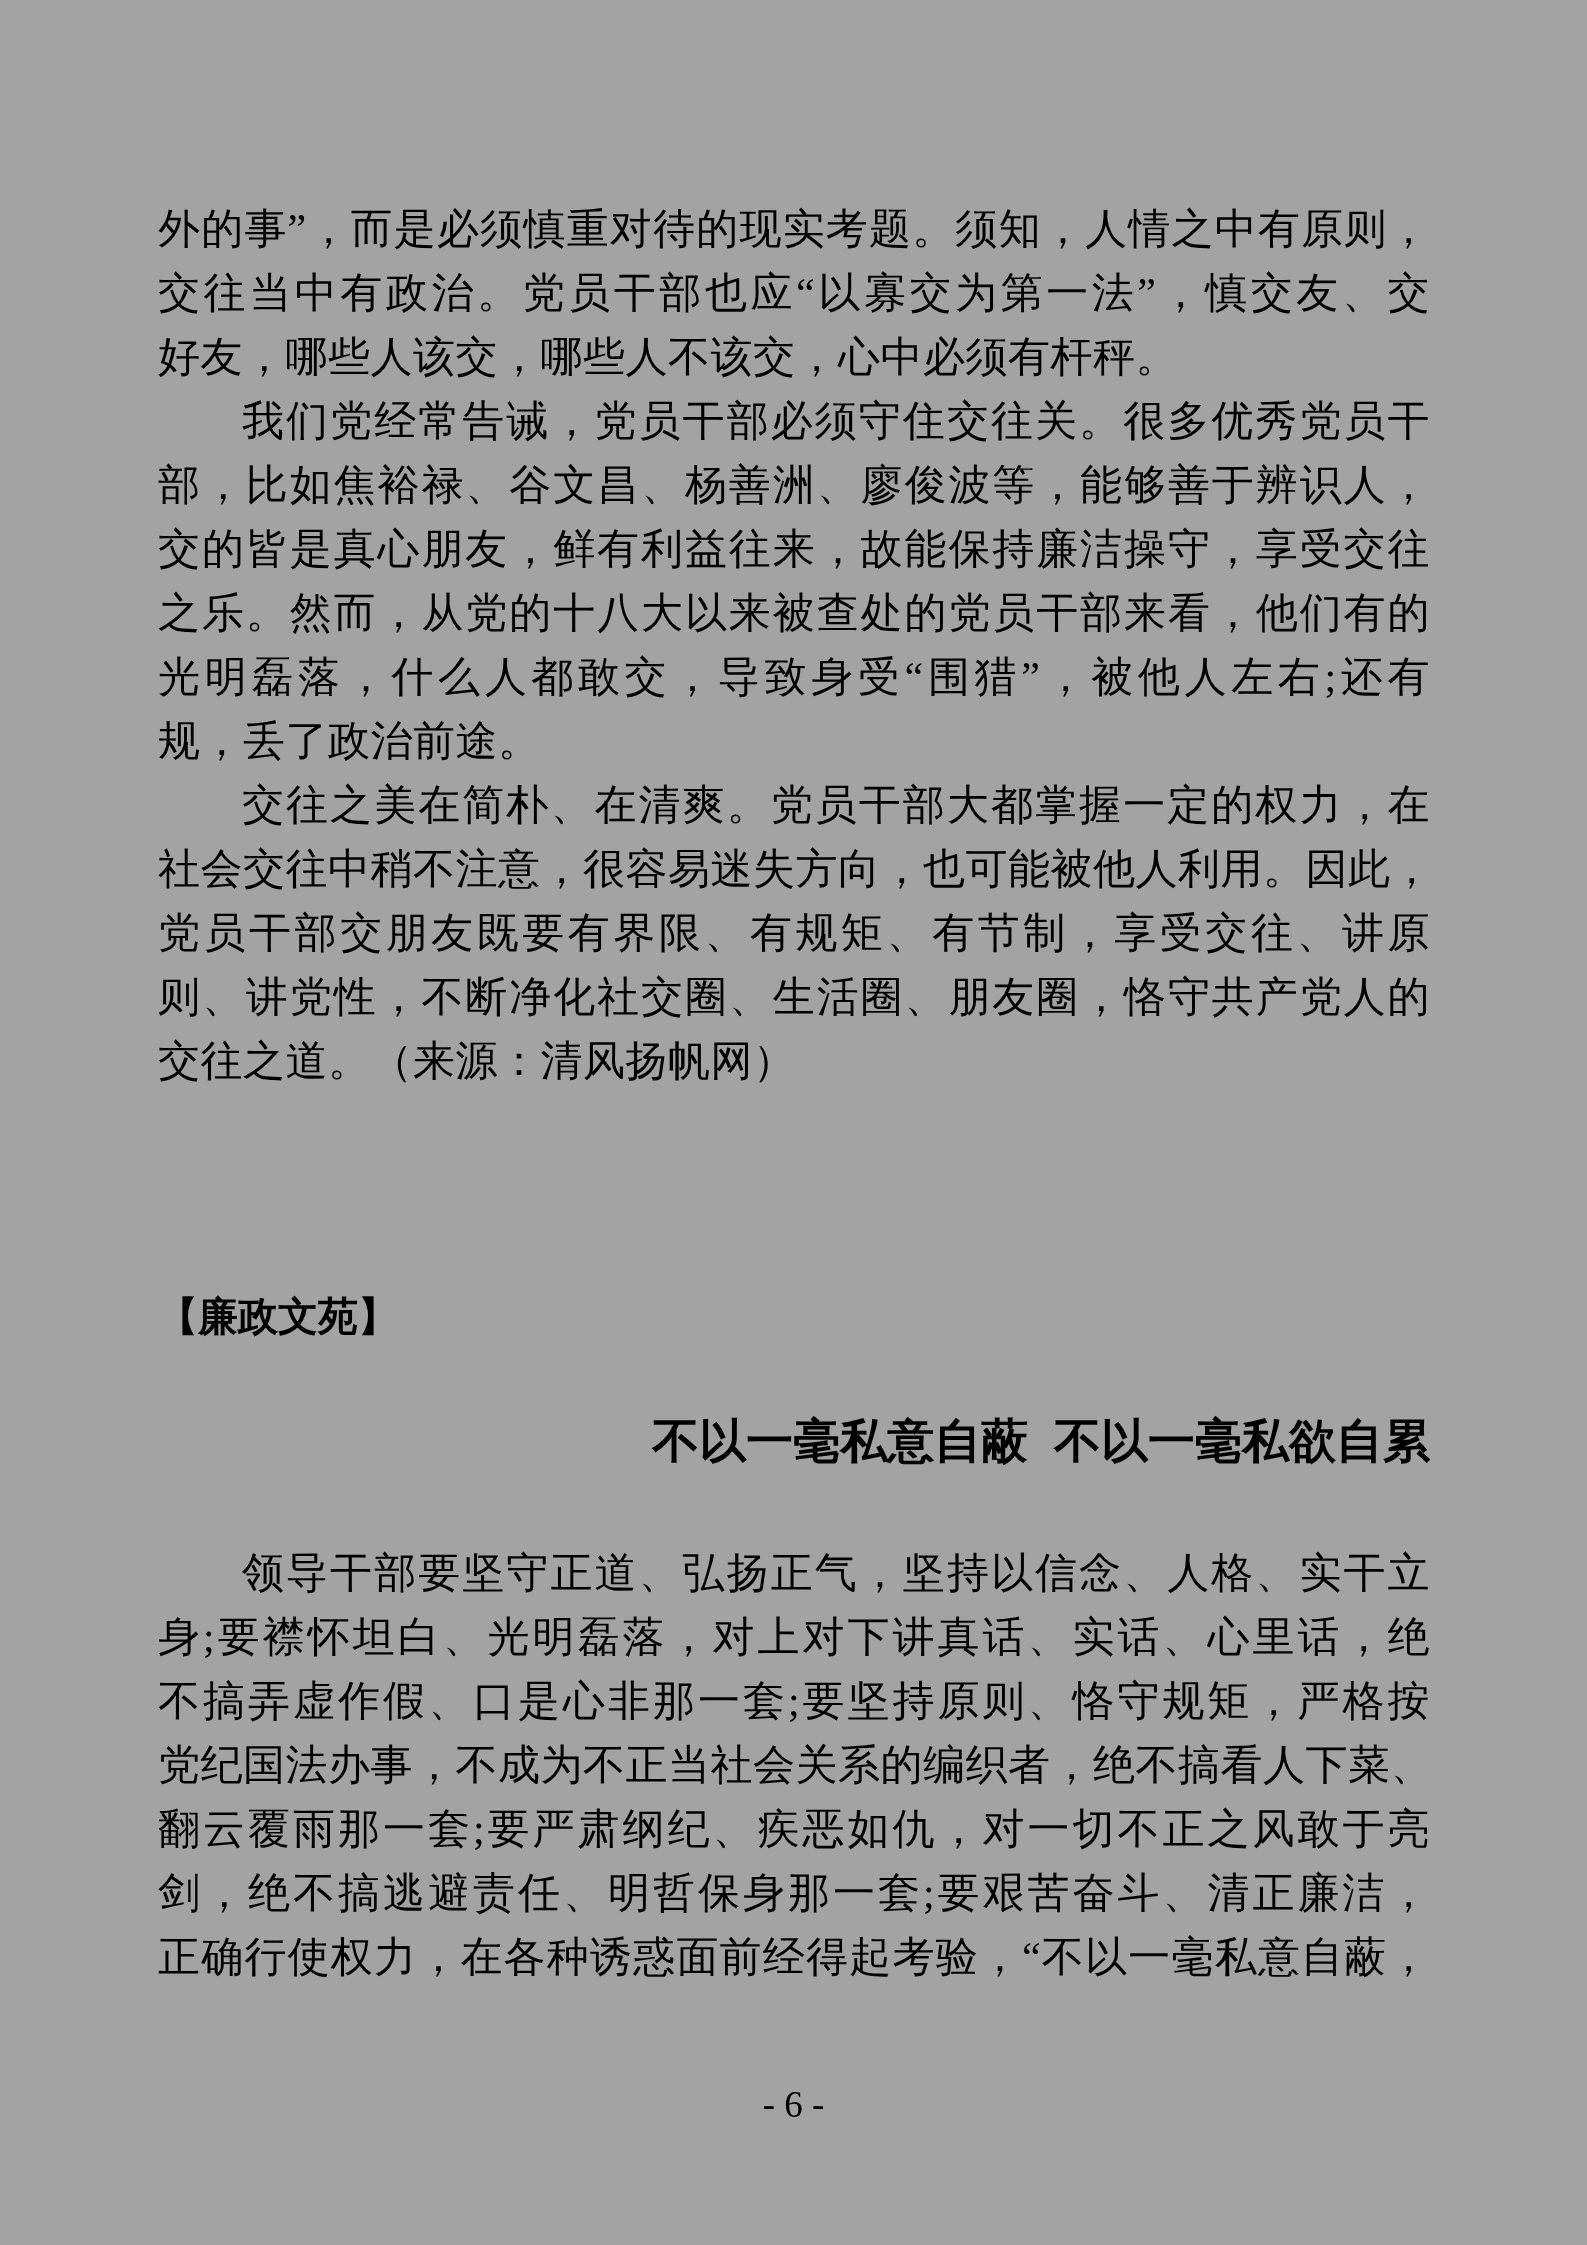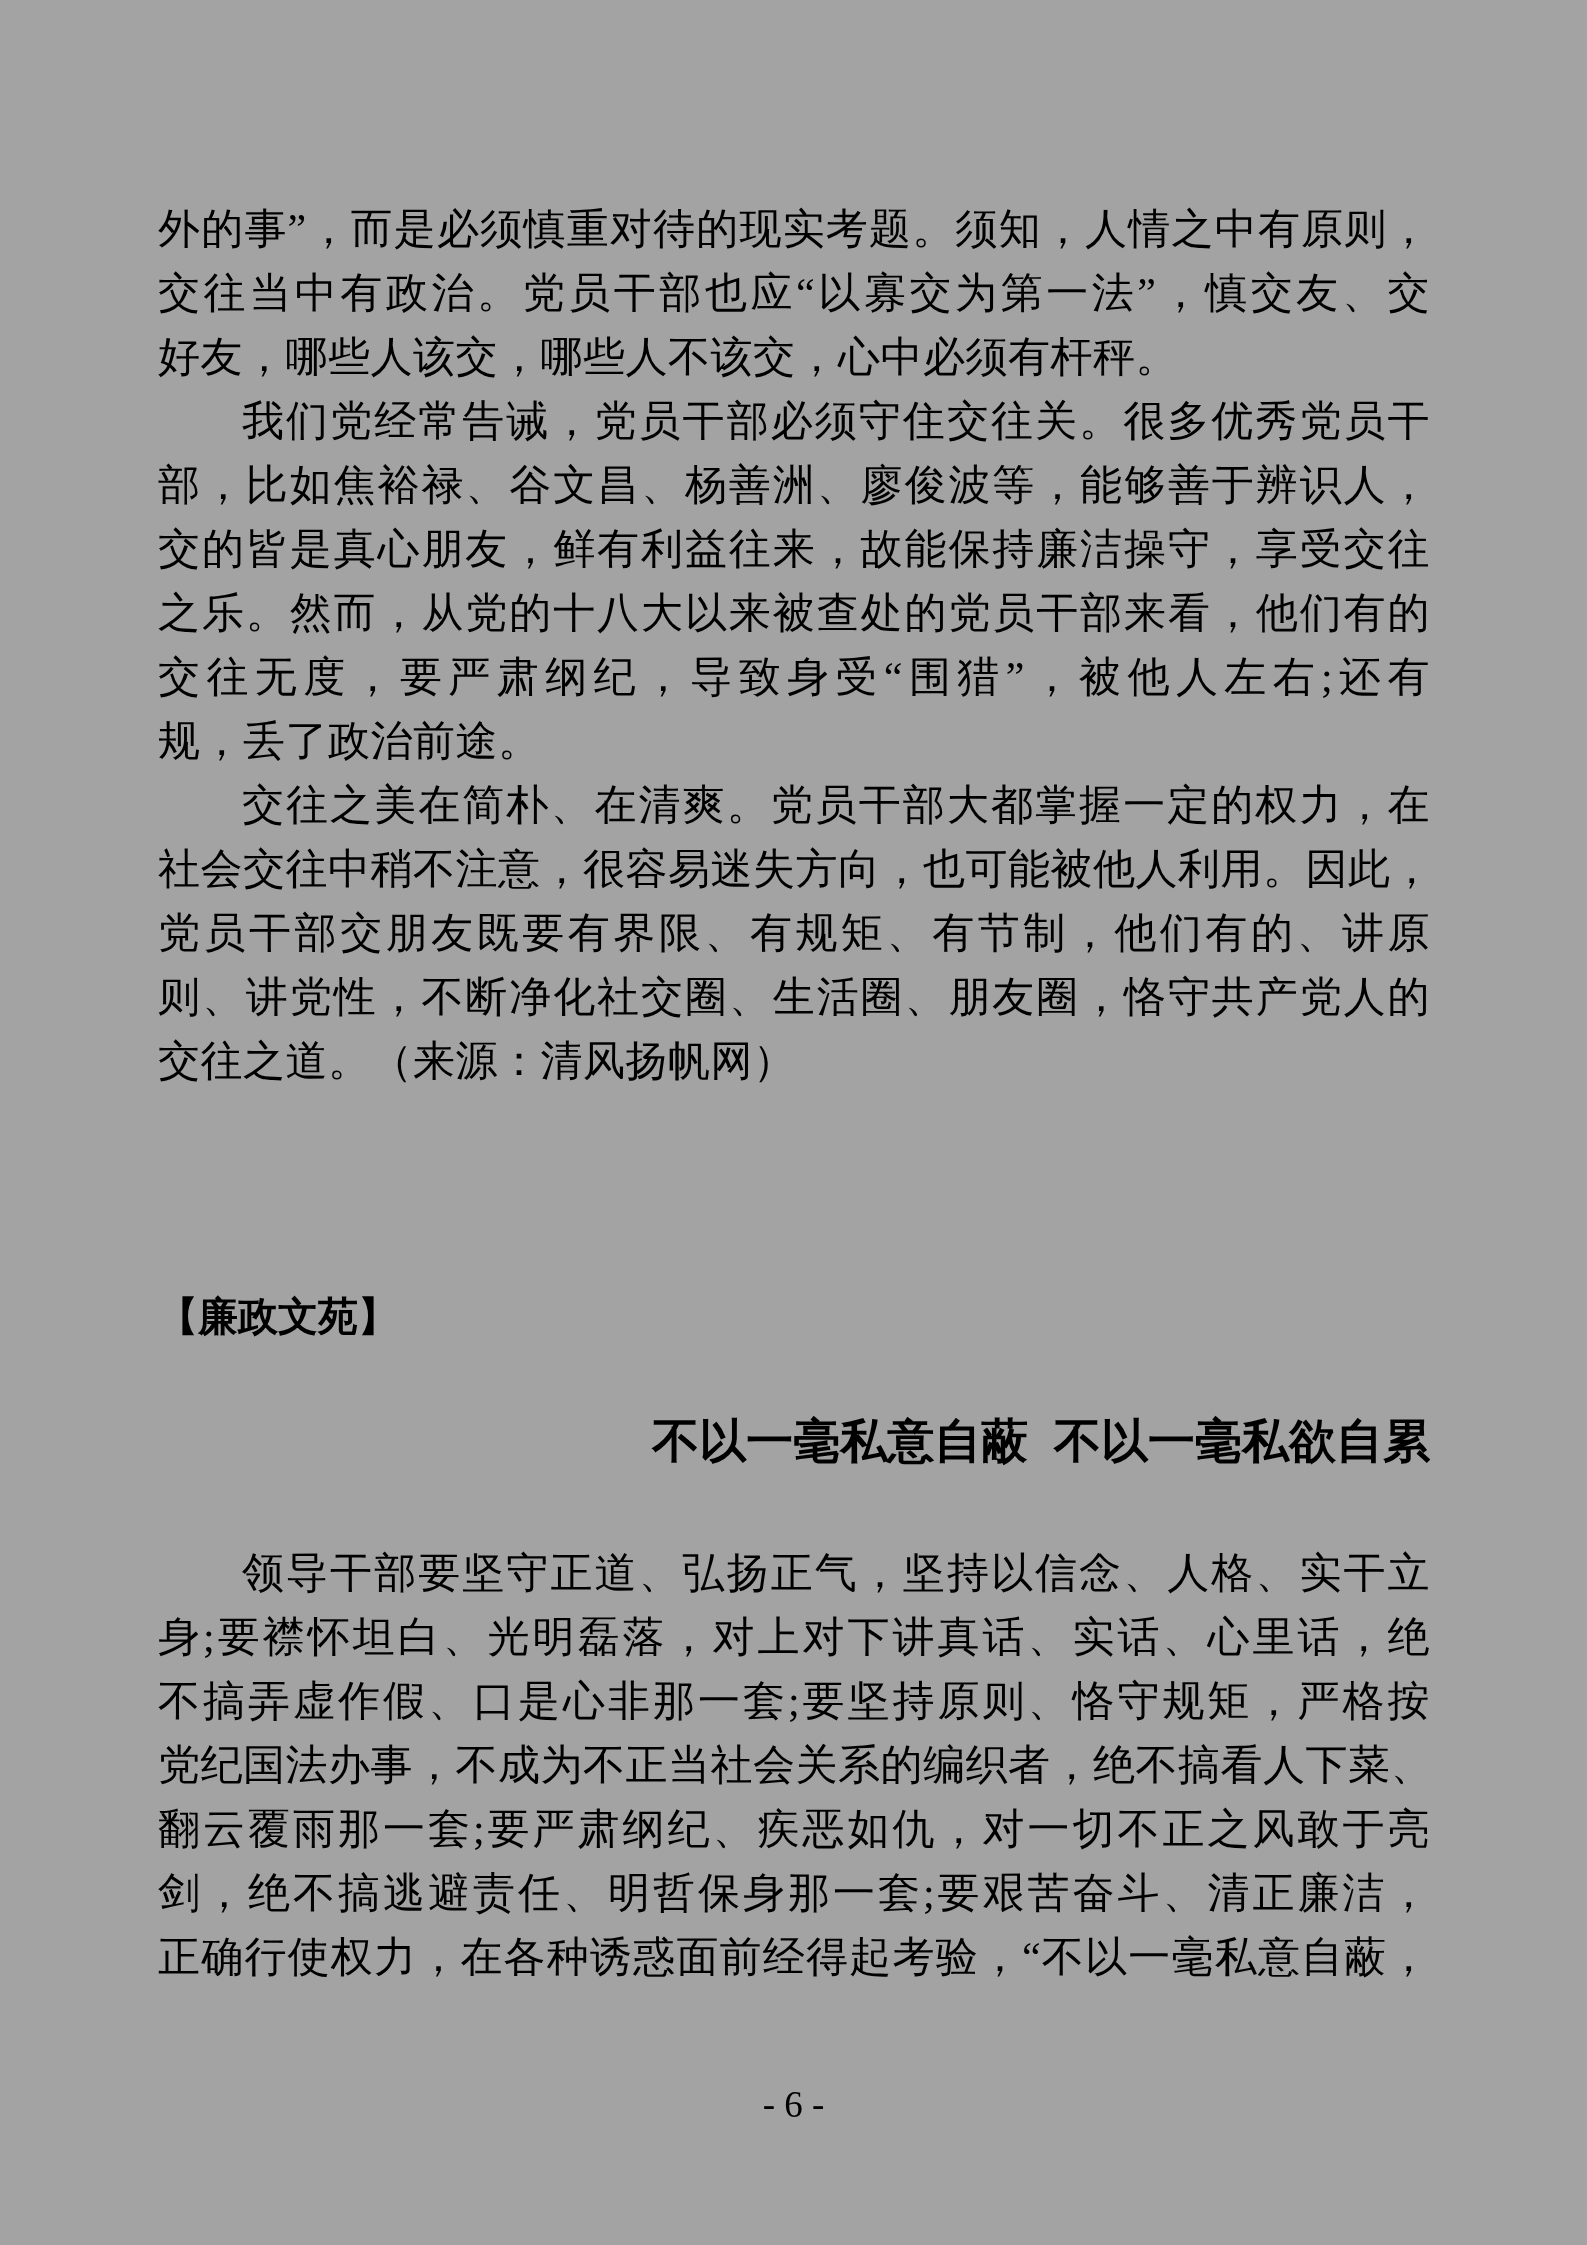--- a/index.html
+++ b/index.html
@@ -90,27 +90,27 @@
       <div class="para">
           <div class="line">外的事”，而是必须慎重对待的现实考题。须知，人情之中有原则，</div>
           <div class="line">交往当中有政治。党员干部也应“以寡交为第一法”，慎交友、交</div>
           <div class="line">好友，哪些人该交，哪些人不该交，心中必须有杆秤。</div>
         </div>
       <div class="para indent">
           <div class="line">我们党经常告诫，党员干部必须守住交往关。很多优秀党员干</div>
           <div class="line">部，比如焦裕禄、谷文昌、杨善洲、廖俊波等，能够善于辨识人，</div>
           <div class="line">交的皆是真心朋友，鲜有利益往来，故能保持廉洁操守，享受交往</div>
           <div class="line">之乐。然而，从党的十八大以来被查处的党员干部来看，他们有的</div>
-          <div class="line">交往无度，要严肃纲纪，导致身受“围猎”，被他人左右;还有</div>
+          <div class="line">光明磊落，什么人都敢交，导致身受“围猎”，被他人左右;还有</div>
           <div class="line">规，丢了政治前途。</div>
         </div>
       <div class="para indent">
           <div class="line">交往之美在简朴、在清爽。党员干部大都掌握一定的权力，在</div>
           <div class="line">社会交往中稍不注意，很容易迷失方向，也可能被他人利用。因此，</div>
-          <div class="line">党员干部交朋友既要有界限、有规矩、有节制，他们有的、讲原</div>
+          <div class="line">党员干部交朋友既要有界限、有规矩、有节制，享受交往、讲原</div>
           <div class="line">则、讲党性，不断净化社交圈、生活圈、朋友圈，恪守共产党人的</div>
           <div class="line">交往之道。（来源：清风扬帆网）</div>
         </div>
     </div>
 
     <div class="section-header">【廉政文苑】</div>
 
     <div class="article-title">不以一毫私意自蔽 不以一毫私欲自累</div>
 
     <div class="article-body">

